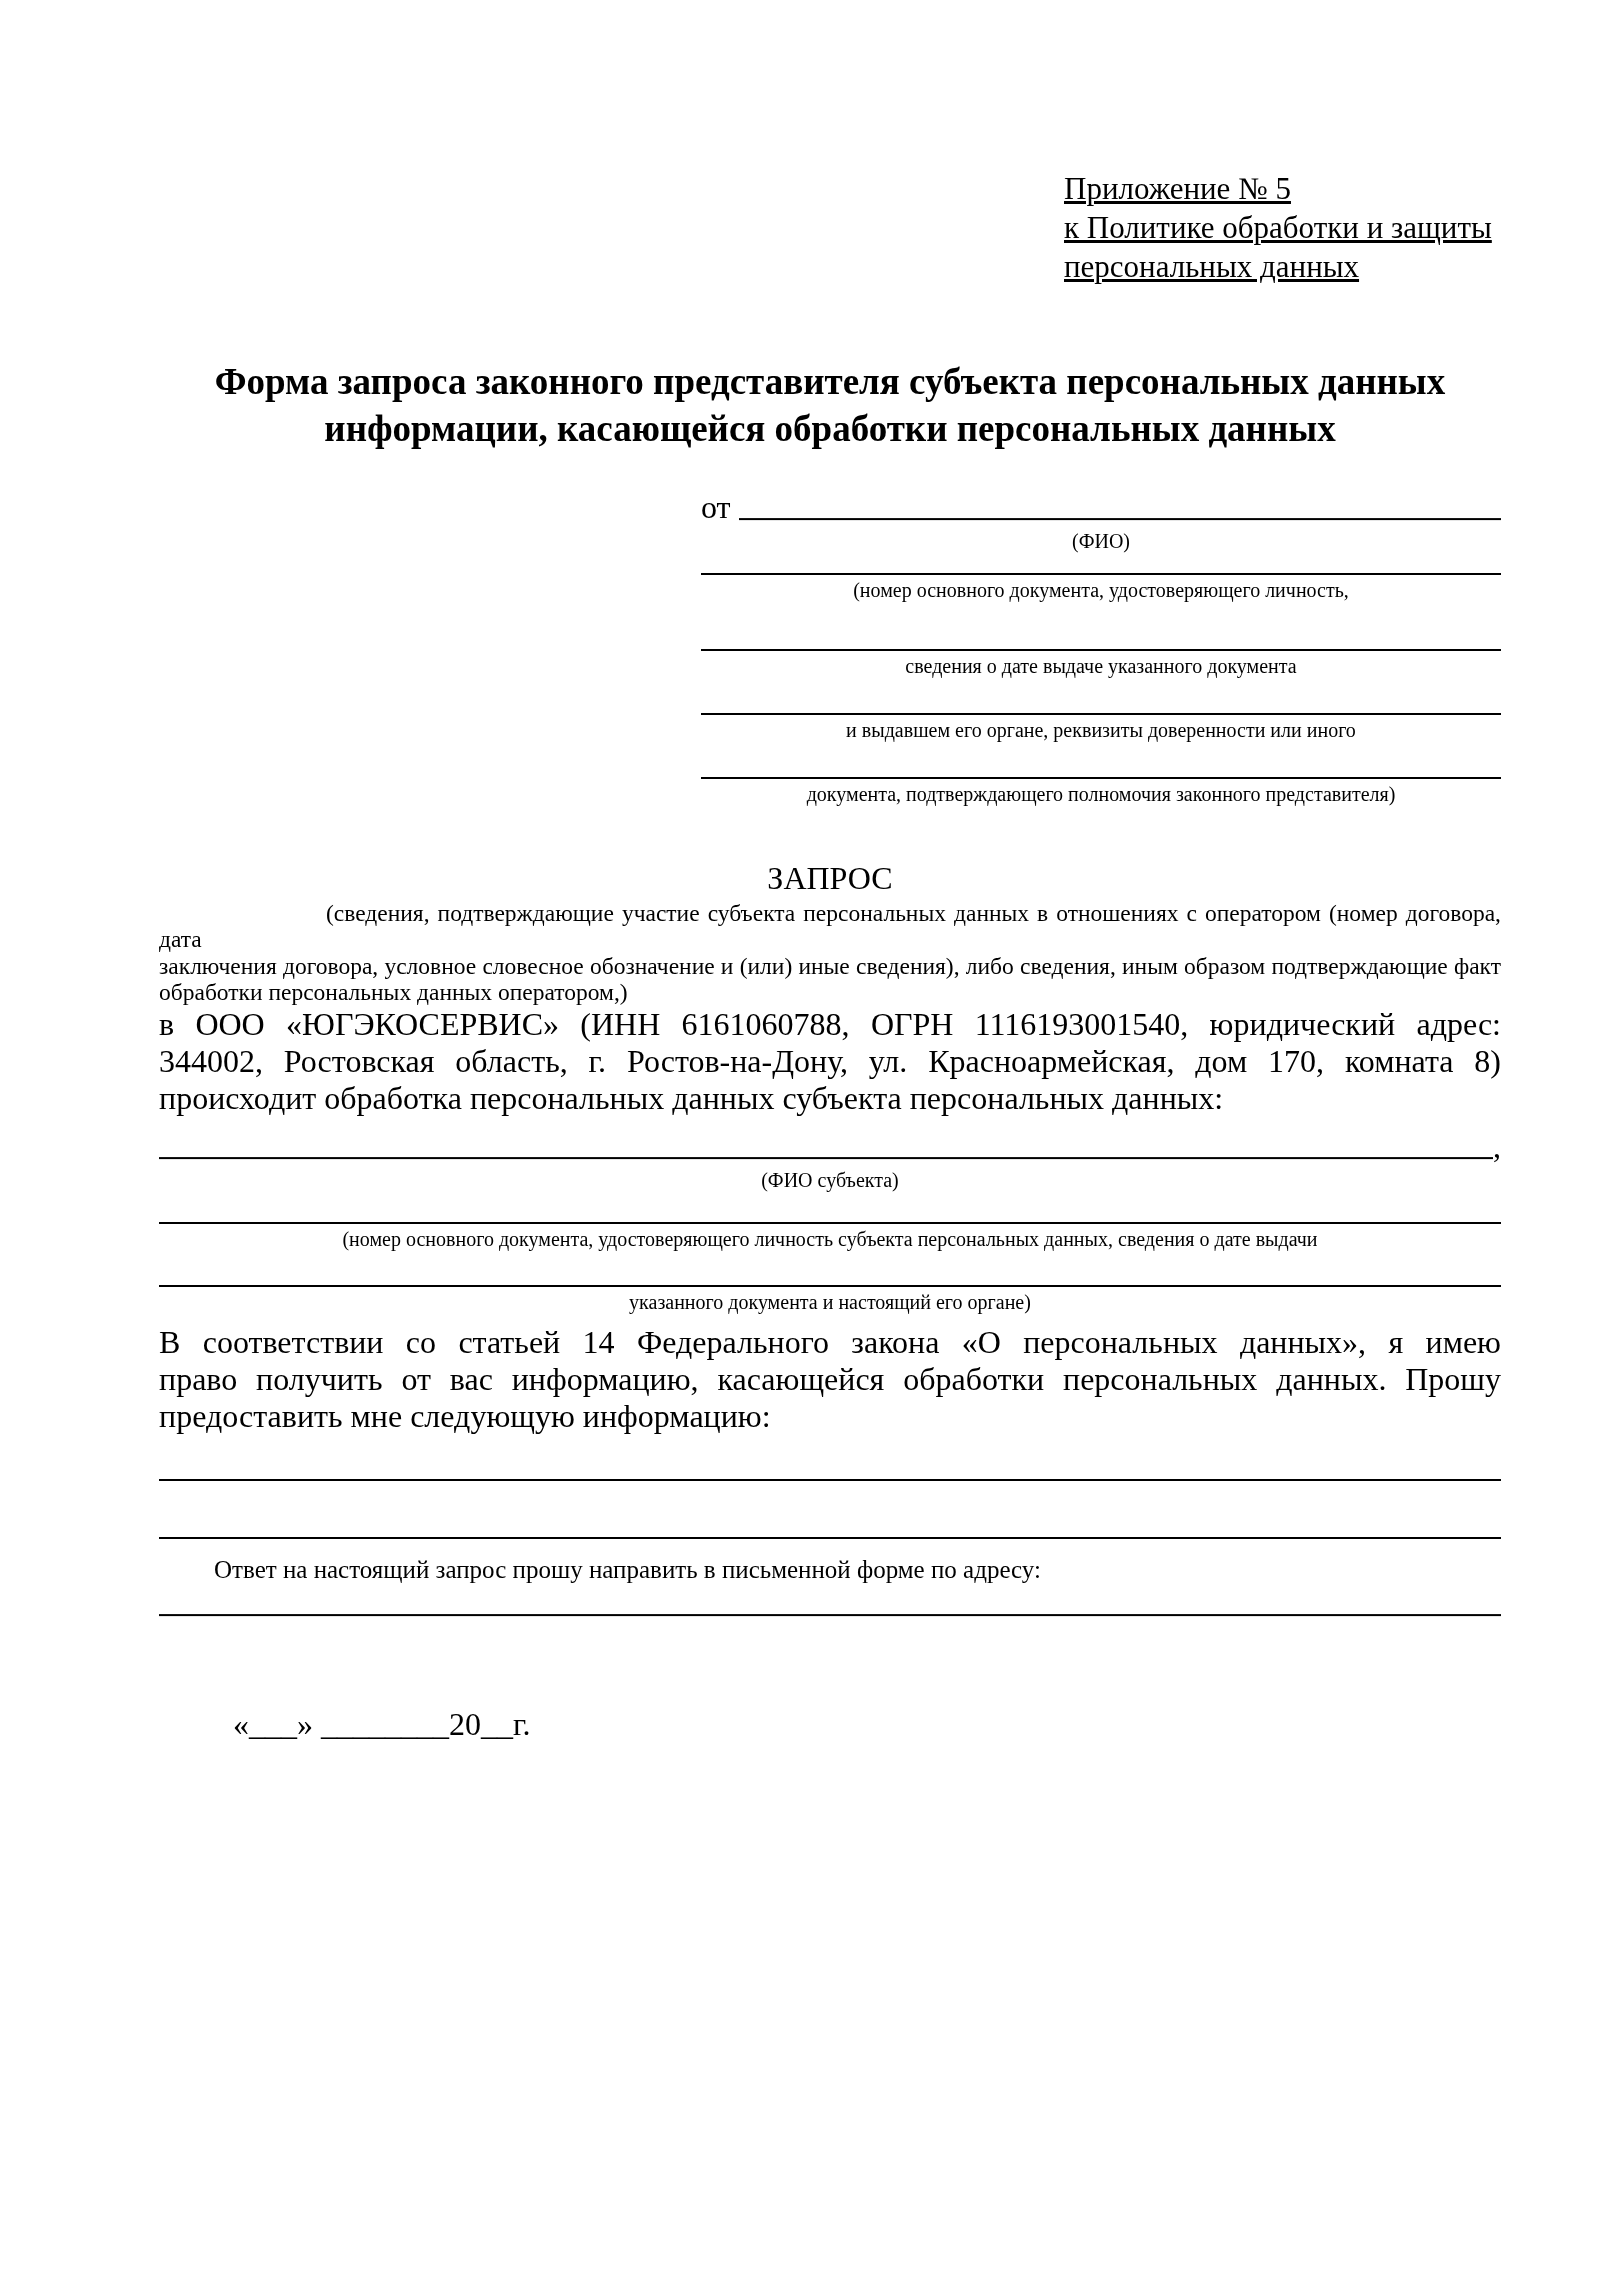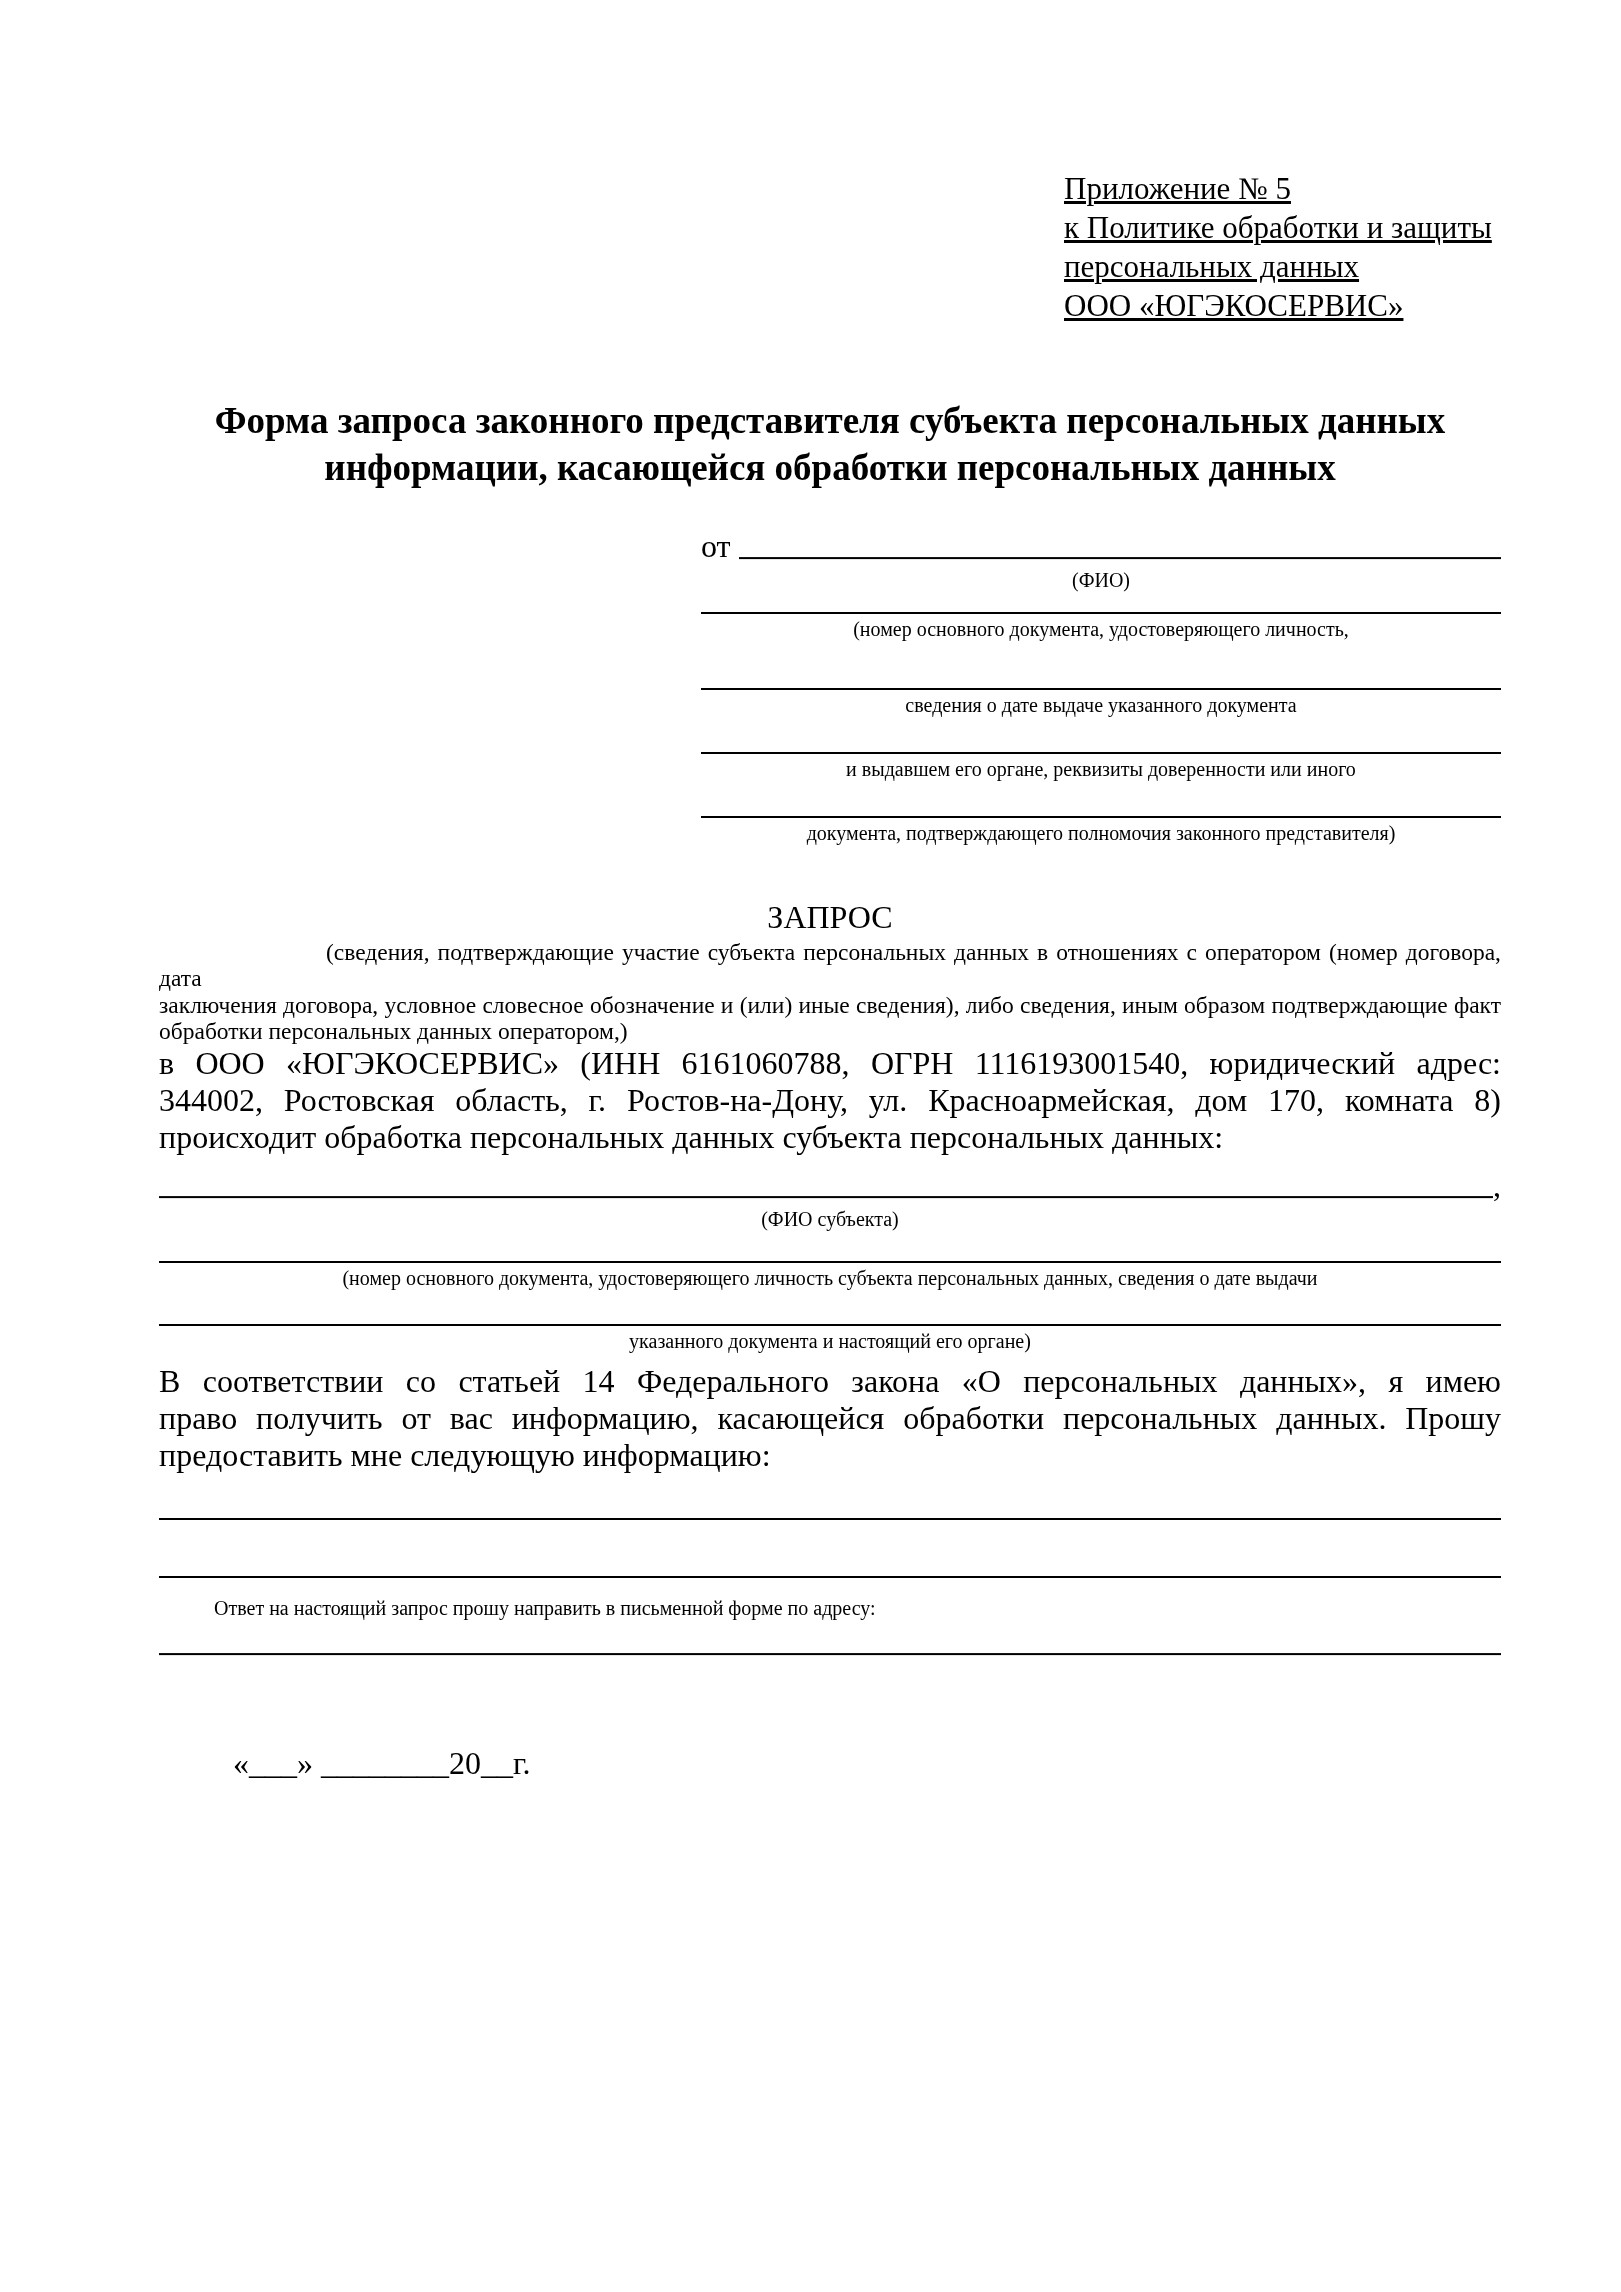--- a/index.html
+++ b/index.html
@@ -85,21 +85,21 @@
     line-height: 37px;
   }
   .fill-row { height: 29px; font-size: 32px; }
   .bl-e { height: 25.5px; }
   .bl-f { height: 30px; }
   .law { margin-top: 5.9px; }
   .bl-g { height: 44px; margin-top: 0; }
   .bl-h { height: 56px; }
   .answer1 {
     margin-top: 11.8px;
-    font-size: 20px; line-height: 39px;
+    font-size: 25px; line-height: 39px;
     padding-left: 55px;
   }
   .answer2 { height: 33px; font-size: 32px; }
   .answer2 .tail { white-space: pre; line-height: 33px; }
   
   .footer {
     margin-top: 83px;
     display: flex;
     justify-content: space-between;
     font-size: 32px;
@@ -116,21 +116,20 @@
 </style>
 </head>
 <body>
 
 <div class="content">
 
   <div class="hdr">
     <div>Приложение № 5</div>
     <div>к Политике обработки и защиты</div>
     <div>персональных данных</div>
-    <div>ООО «ЮГЭКОСЕРВИС»</div>
   </div>
 
   <div class="title">
     <div>Форма запроса законного представителя субъекта персональных данных</div>
     <div>информации, касающейся обработки персональных данных</div>
   </div>
 
   <div class="addr">
     <div class="row from-row">
       <span class="lbl">от </span>

